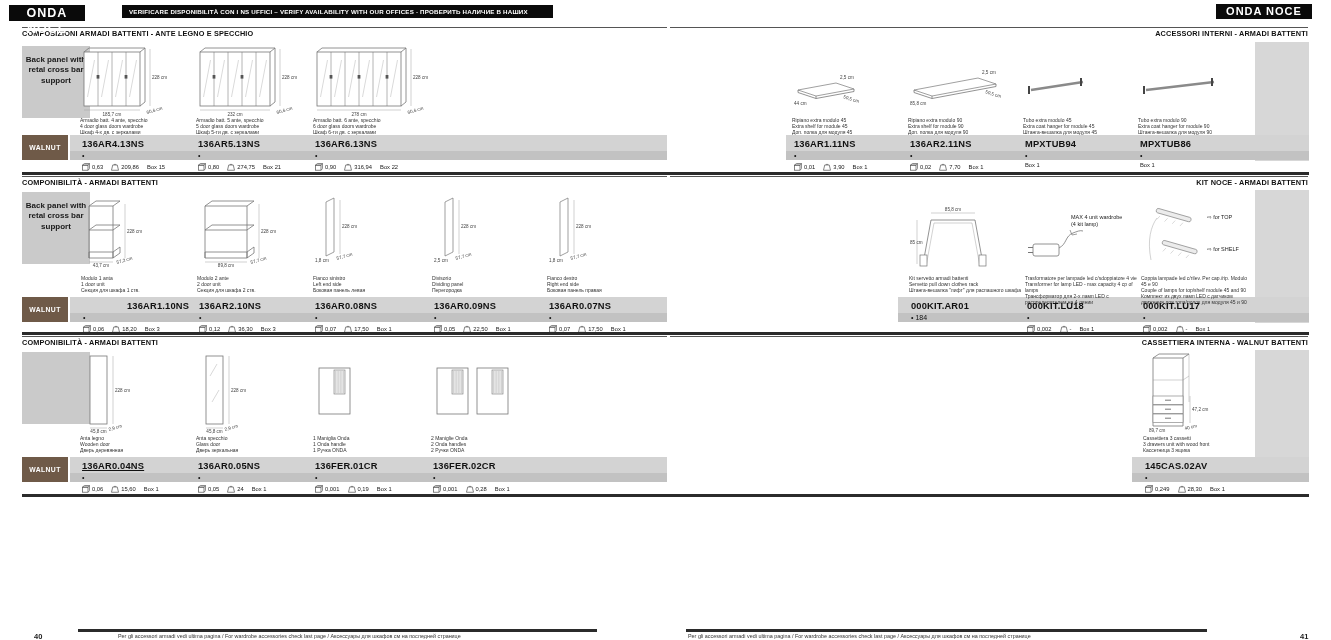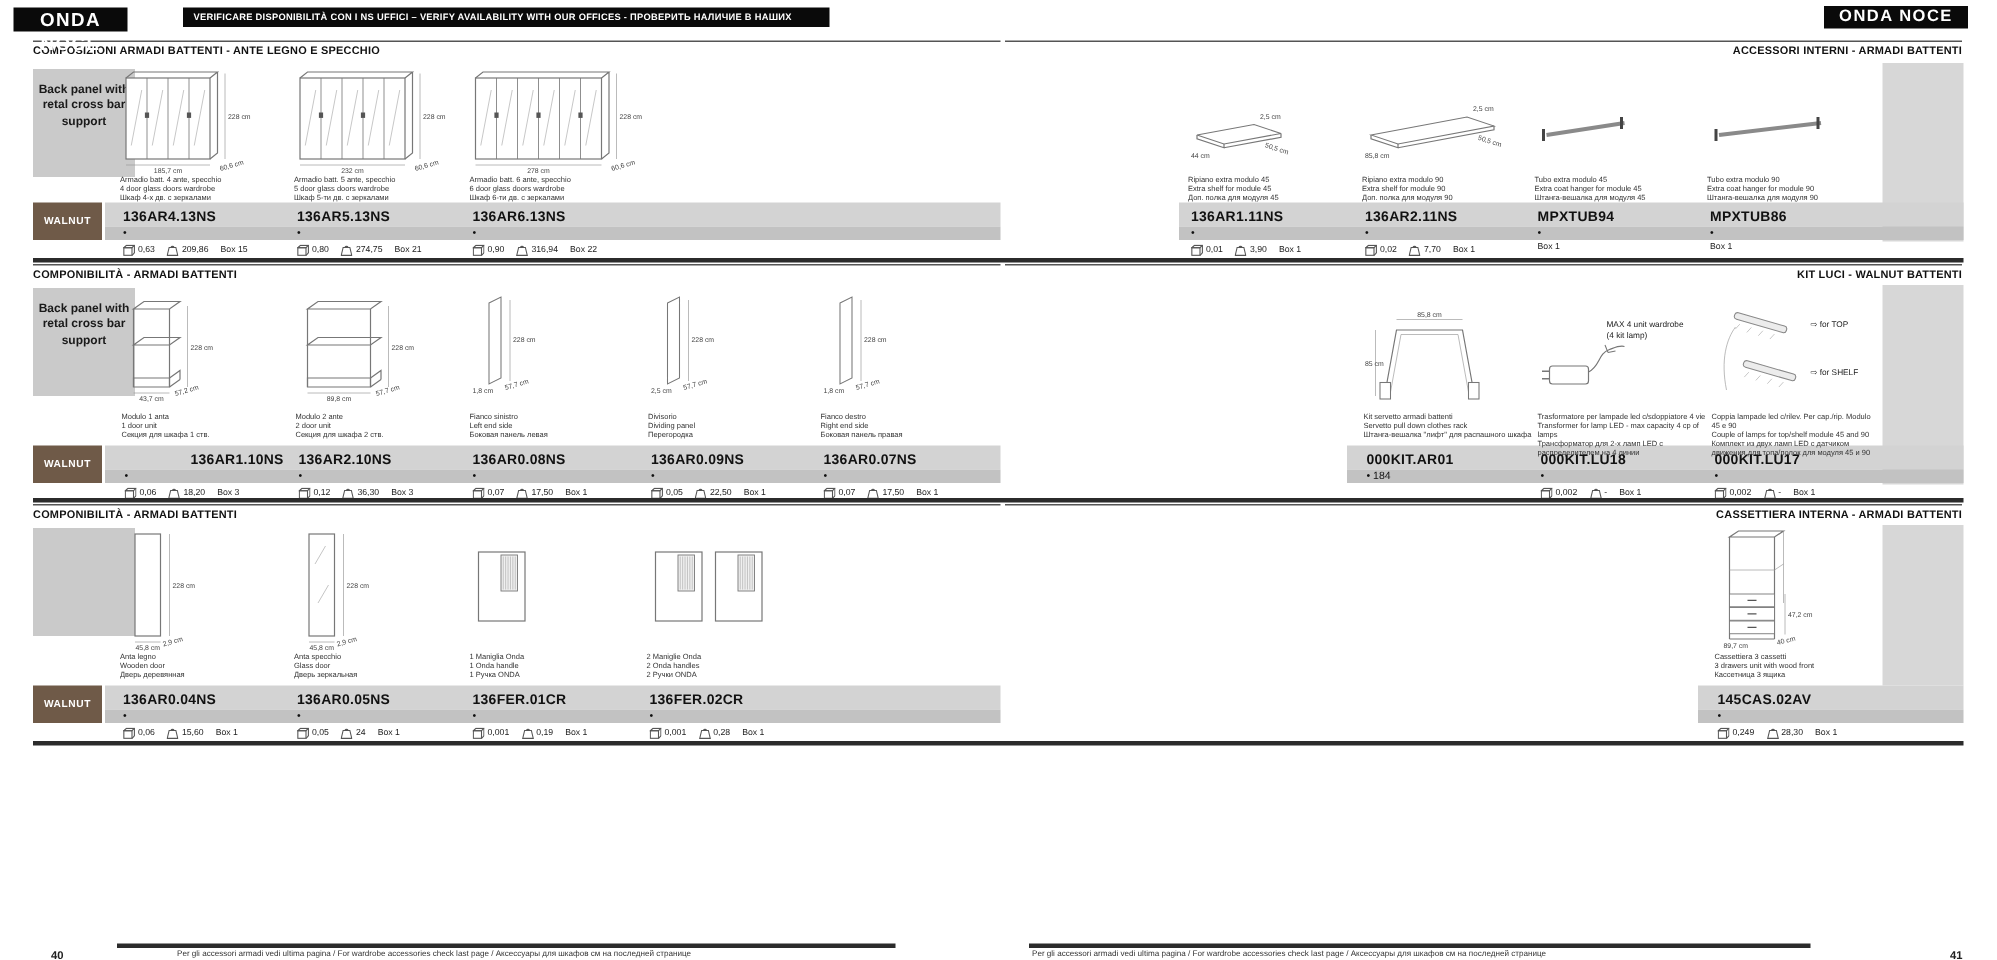--- a/index.html
+++ b/index.html
@@ -47,30 +47,30 @@
   <div class="abs title" style="left:22px;top:29px">COMPOSIZIONI ARMADI BATTENTI - ANTE LEGNO E SPECCHIO</div>
   <div class="abs title title-r" style="right:23px;top:29px">ACCESSORI INTERNI - ARMADI BATTENTI</div>
   <div class="abs backpanel" style="left:22px;top:46px;width:68px;height:72px">Back panel with retal cross bar support</div>
   <div class="abs greycol" style="left:1255px;top:42px;width:54px;height:119px"></div>
   <div class="abs walnut" style="left:22px;top:135px;width:46px;height:25px">WALNUT</div>
   <div class="abs sep" style="left:22px;top:172px;width:1287px"></div>
 
   <div class="abs thin" style="left:22px;top:176px;width:645px"></div>
   <div class="abs thin" style="left:670px;top:176px;width:638px"></div>
   <div class="abs title" style="left:22px;top:178px">COMPONIBILITÀ - ARMADI BATTENTI</div>
-  <div class="abs title title-r" style="right:23px;top:178px">KIT LUCI - WALNUT BATTENTI</div>
+  <div class="abs title title-r" style="right:23px;top:178px">KIT NOCE - ARMADI BATTENTI</div>
   <div class="abs backpanel" style="left:22px;top:192px;width:68px;height:72px">Back panel with retal cross bar support</div>
   <div class="abs greycol" style="left:1255px;top:190px;width:54px;height:133px"></div>
   <div class="abs walnut" style="left:22px;top:297px;width:46px;height:25px">WALNUT</div>
   <div class="abs sep" style="left:22px;top:332px;width:1287px"></div>
 
   <div class="abs thin" style="left:22px;top:336px;width:645px"></div>
   <div class="abs thin" style="left:670px;top:336px;width:638px"></div>
   <div class="abs title" style="left:22px;top:338px">COMPONIBILITÀ - ARMADI BATTENTI</div>
-  <div class="abs title title-r" style="right:23px;top:338px">CASSETTIERA INTERNA - ARMADI BATTENTI</div>
+  <div class="abs title title-r" style="right:23px;top:338px">CASSETTIERA INTERNA - WALNUT BATTENTI</div>
   <div class="abs backpanel" style="left:22px;top:352px;width:68px;height:72px"></div>
   <div class="abs greycol" style="left:1255px;top:350px;width:54px;height:107px"></div>
   <div class="abs walnut" style="left:22px;top:457px;width:46px;height:25px">WALNUT</div>
   <div class="abs sep" style="left:22px;top:494px;width:1287px"></div>
 
   <div class="abs sep" style="left:78px;top:629px;width:519px"></div>
   <div class="abs sep" style="left:686px;top:629px;width:521px"></div>
   <div class="abs pagenum" style="left:34px;top:632px">40</div>
   <div class="abs footnote" style="left:118px;top:633px">Per gli accessori armadi vedi ultima pagina / For wardrobe accessories check last page / Аксессуары для шкафов см на последней странице</div>
   <div class="abs footnote" style="left:688px;top:633px">Per gli accessori armadi vedi ultima pagina / For wardrobe accessories check last page / Аксессуары для шкафов см на последней странице</div>
@@ -559,21 +559,21 @@
         <rect x="10" y="4" width="17" height="68" fill="#fff" stroke="#777" stroke-width="0.8"></rect>
         <line x1="33" y1="4" x2="33" y2="72" fill="none" stroke="#9a9a9a" stroke-width="0.45"></line>
         <text x="35" y="40" font-size="4.6" fill="#444" font-family="Liberation Sans,sans-serif" text-anchor="start">228 cm</text>
         <path d="M10,76 L27,76" fill="none" stroke="#9a9a9a" stroke-width="0.45"></path>
         <text x="18.5" y="81" font-size="4.6" fill="#444" font-family="Liberation Sans,sans-serif" text-anchor="middle">45,8 cm</text>
         <text x="29" y="79" font-size="4.6" fill="#444" font-family="Liberation Sans,sans-serif" text-anchor="start" transform="rotate(-16 29 79)">2,9 cm</text>
       </svg></div>
     <div class="abs desc" style="left: 80px; top: 436px; width: 112px;">Anta legno
 Wooden door
 Дверь деревянная</div>
-    <div class="abs code" style="left: 82px; top: 460.5px; width: 112px;">136AR0.04NS</div>
+    <div class="abs code" style="left: 82px; top: 460.5px; width: 112px; text-decoration: underline;">136AR0.04NS</div>
     <div class="abs bullet" style="left: 82px; top: 473px;">•</div>
     <div class="abs spec" style="left: 82px; top: 484px; width: 114px;">
       <span class="icon">
         <svg width="8" height="8" viewBox="0 0 10 10">
           <rect x="0.7" y="2.7" width="6.8" height="6.3" fill="none" stroke="#555" stroke-width="0.9"></rect>
           <polygon points="0.7,2.7 2.9,0.7 9.5,0.7 7.5,2.7" fill="none" stroke="#555" stroke-width="0.9"></polygon>
           <line x1="9.5" y1="0.7" x2="9.5" y2="7" stroke="#555" stroke-width="0.9"></line>
           <line x1="7.5" y1="9" x2="9.5" y2="7" stroke="#555" stroke-width="0.9"></line>
         </svg>
       </span>

